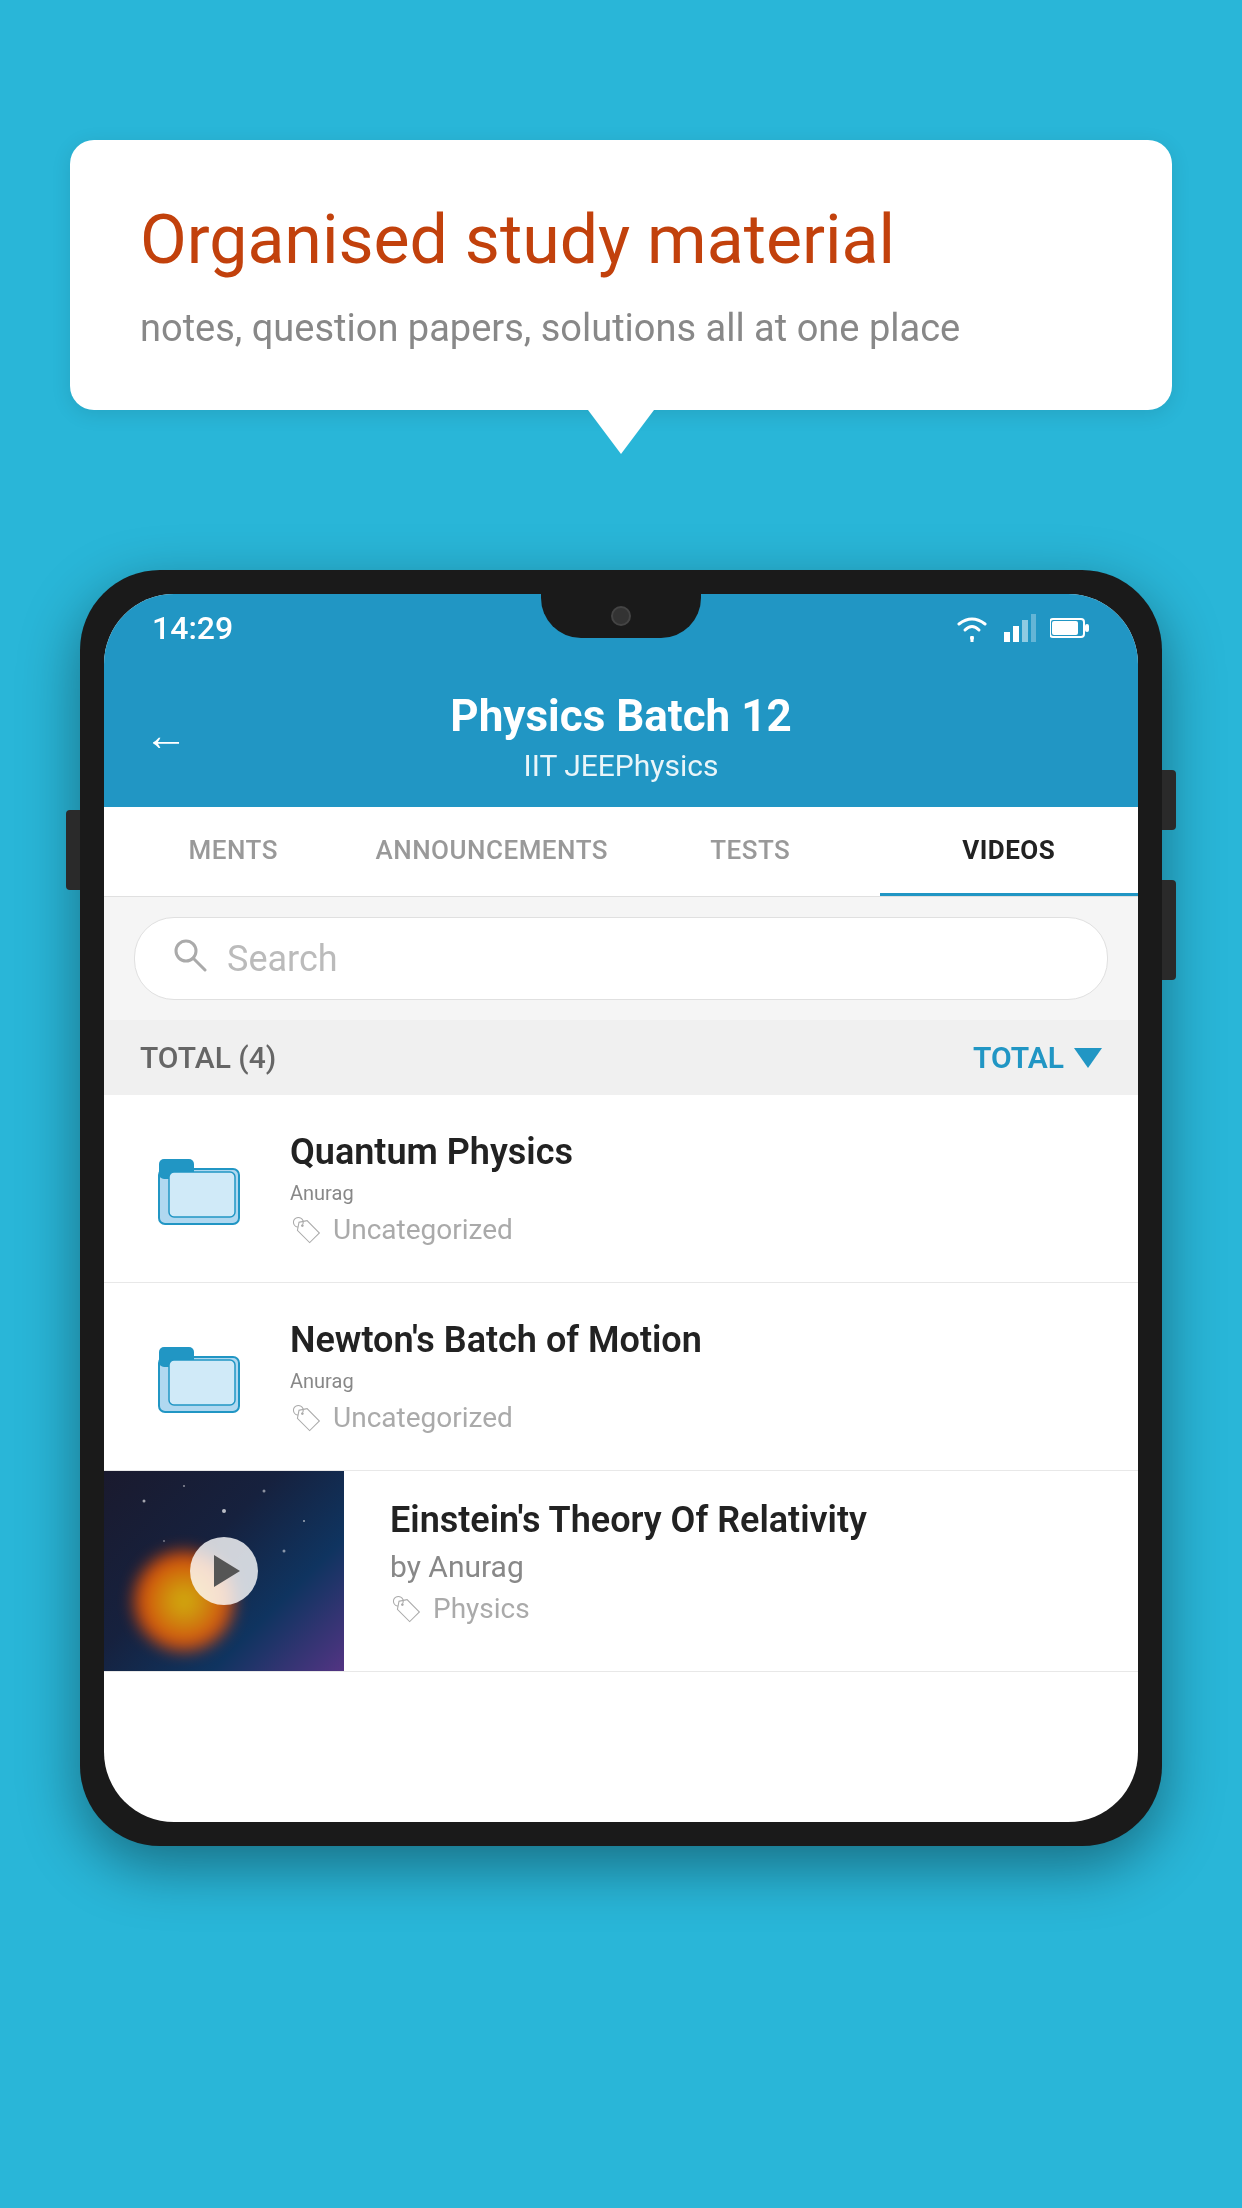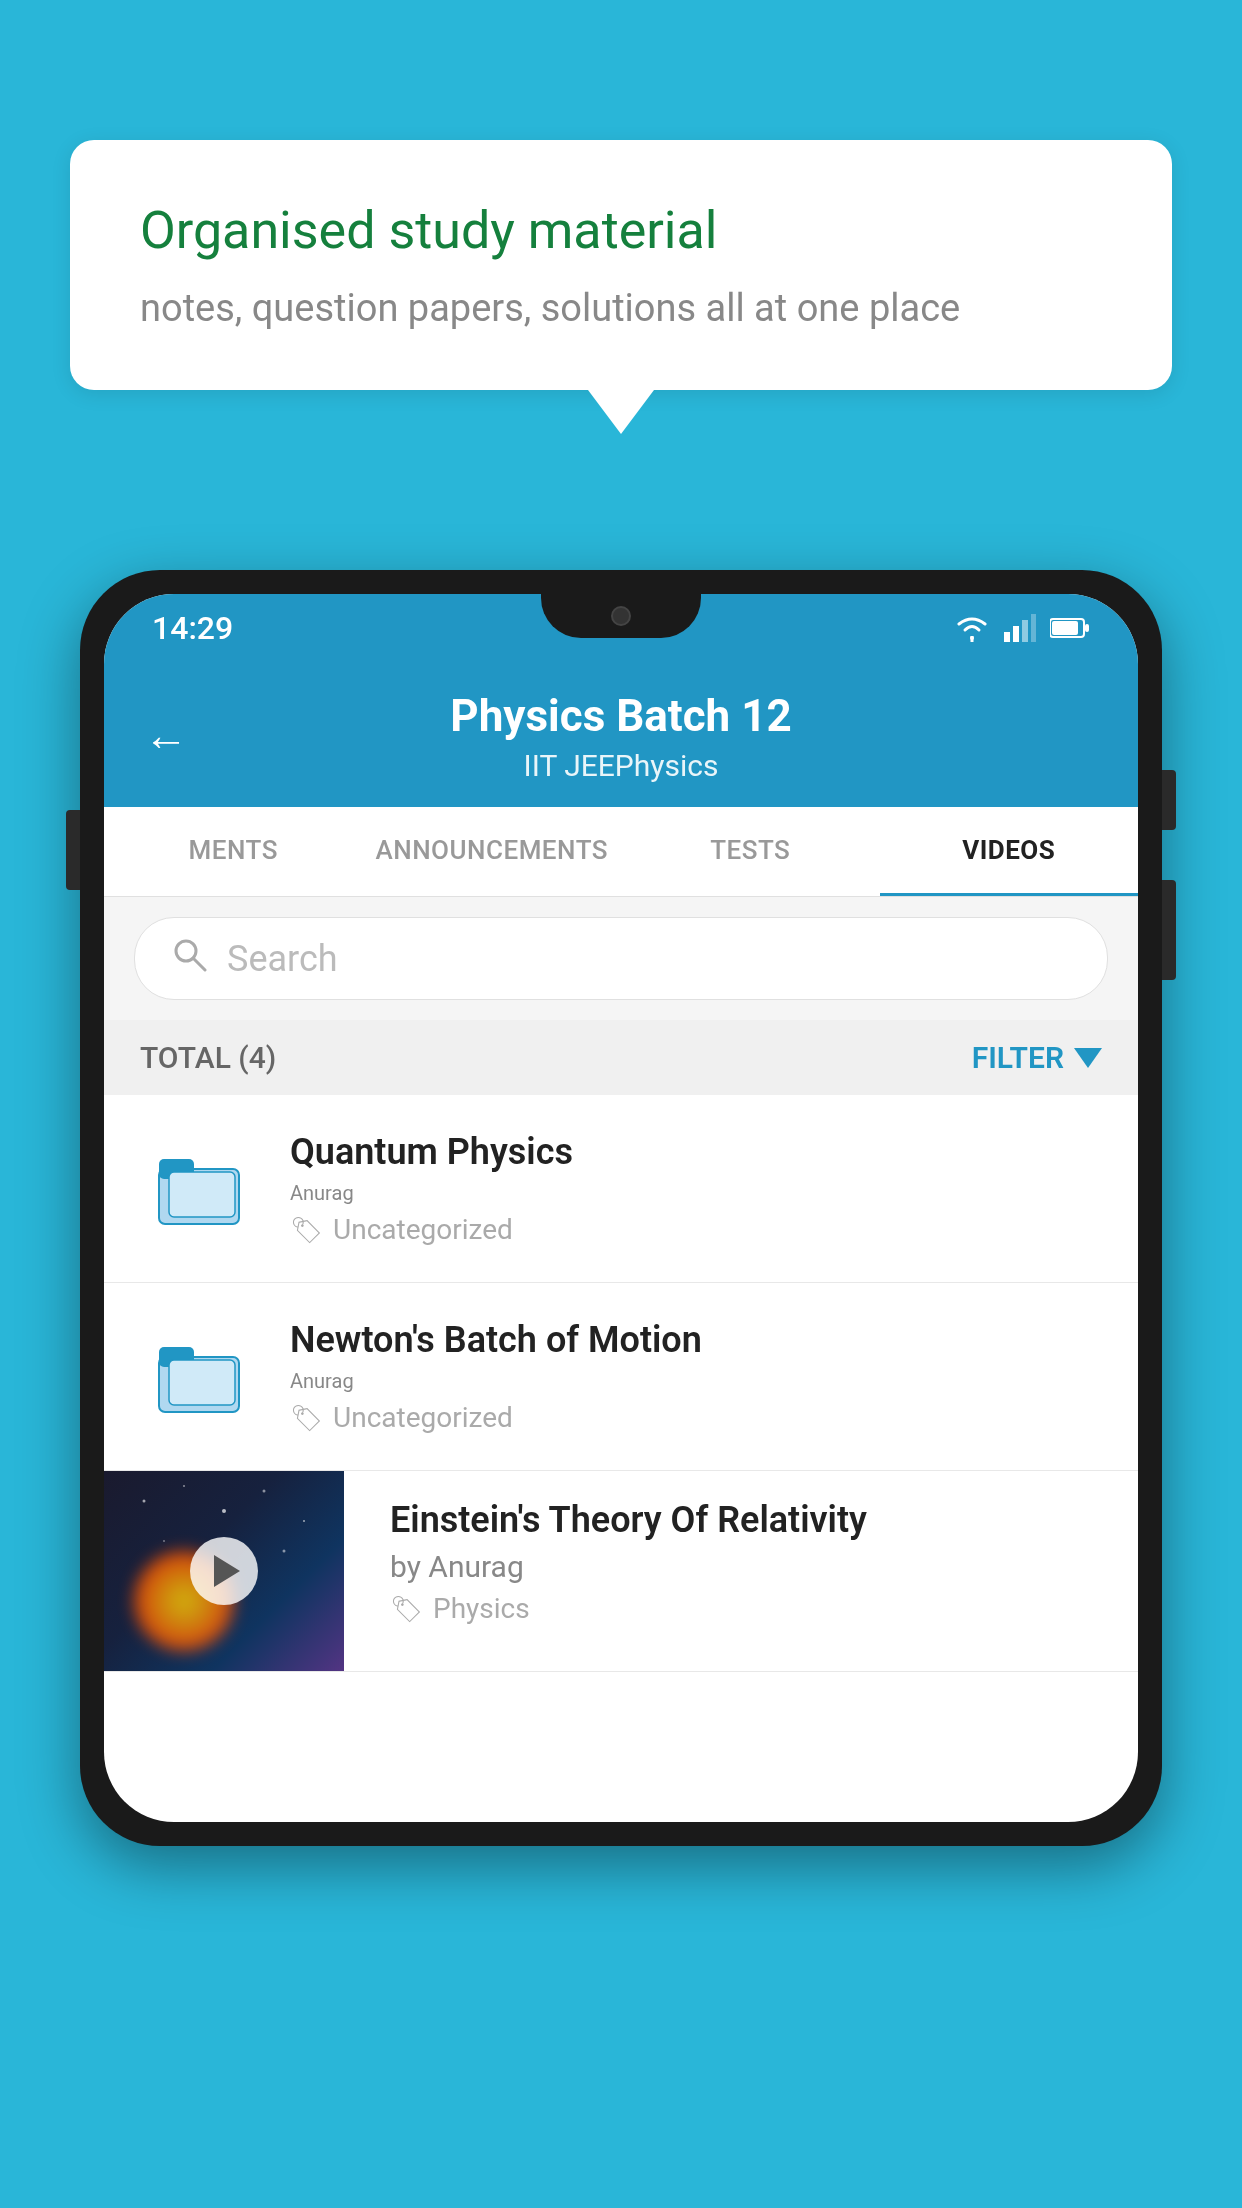--- a/index.html
+++ b/index.html
@@ -37,22 +37,22 @@
       left: 50%;
       transform: translateX(-50%);
       width: 0;
       height: 0;
       border-left: 36px solid transparent;
       border-right: 36px solid transparent;
       border-top: 48px solid white;
     }
 
     .bubble-title {
-      color: #15803d;
-      font-size: 52px;
+      color: #c2410c;
+      font-size: 68px;
       font-weight: 400;
       line-height: 1.2;
       margin-bottom: 24px;
     }
 
     .bubble-subtitle {
       color: #888;
       font-size: 38px;
       font-weight: 400;
     }
@@ -494,21 +494,21 @@
               <line x1="22" y1="22" x2="34" y2="34" stroke="#aaa" stroke-width="3" stroke-linecap="round"></line>
             </svg>
           </span>
           <span class="search-placeholder">Search</span>
         </div>
       </div>
 
       <div class="filter-row">
         <span class="total-count">TOTAL (4)</span>
         <div class="filter-btn">
-          <span>FILTER</span>
+          <span>TOTAL</span>
           <div class="filter-triangle"></div>
         </div>
       </div>
 
       <div class="video-list">
 
         <div class="video-item">
           <div class="video-thumbnail">
             <svg class="folder-icon-svg" viewBox="0 0 90 90">
               <rect x="5" y="25" width="80" height="55" rx="6" fill="#b0d8f0" stroke="#2196c4" stroke-width="2"></rect>

